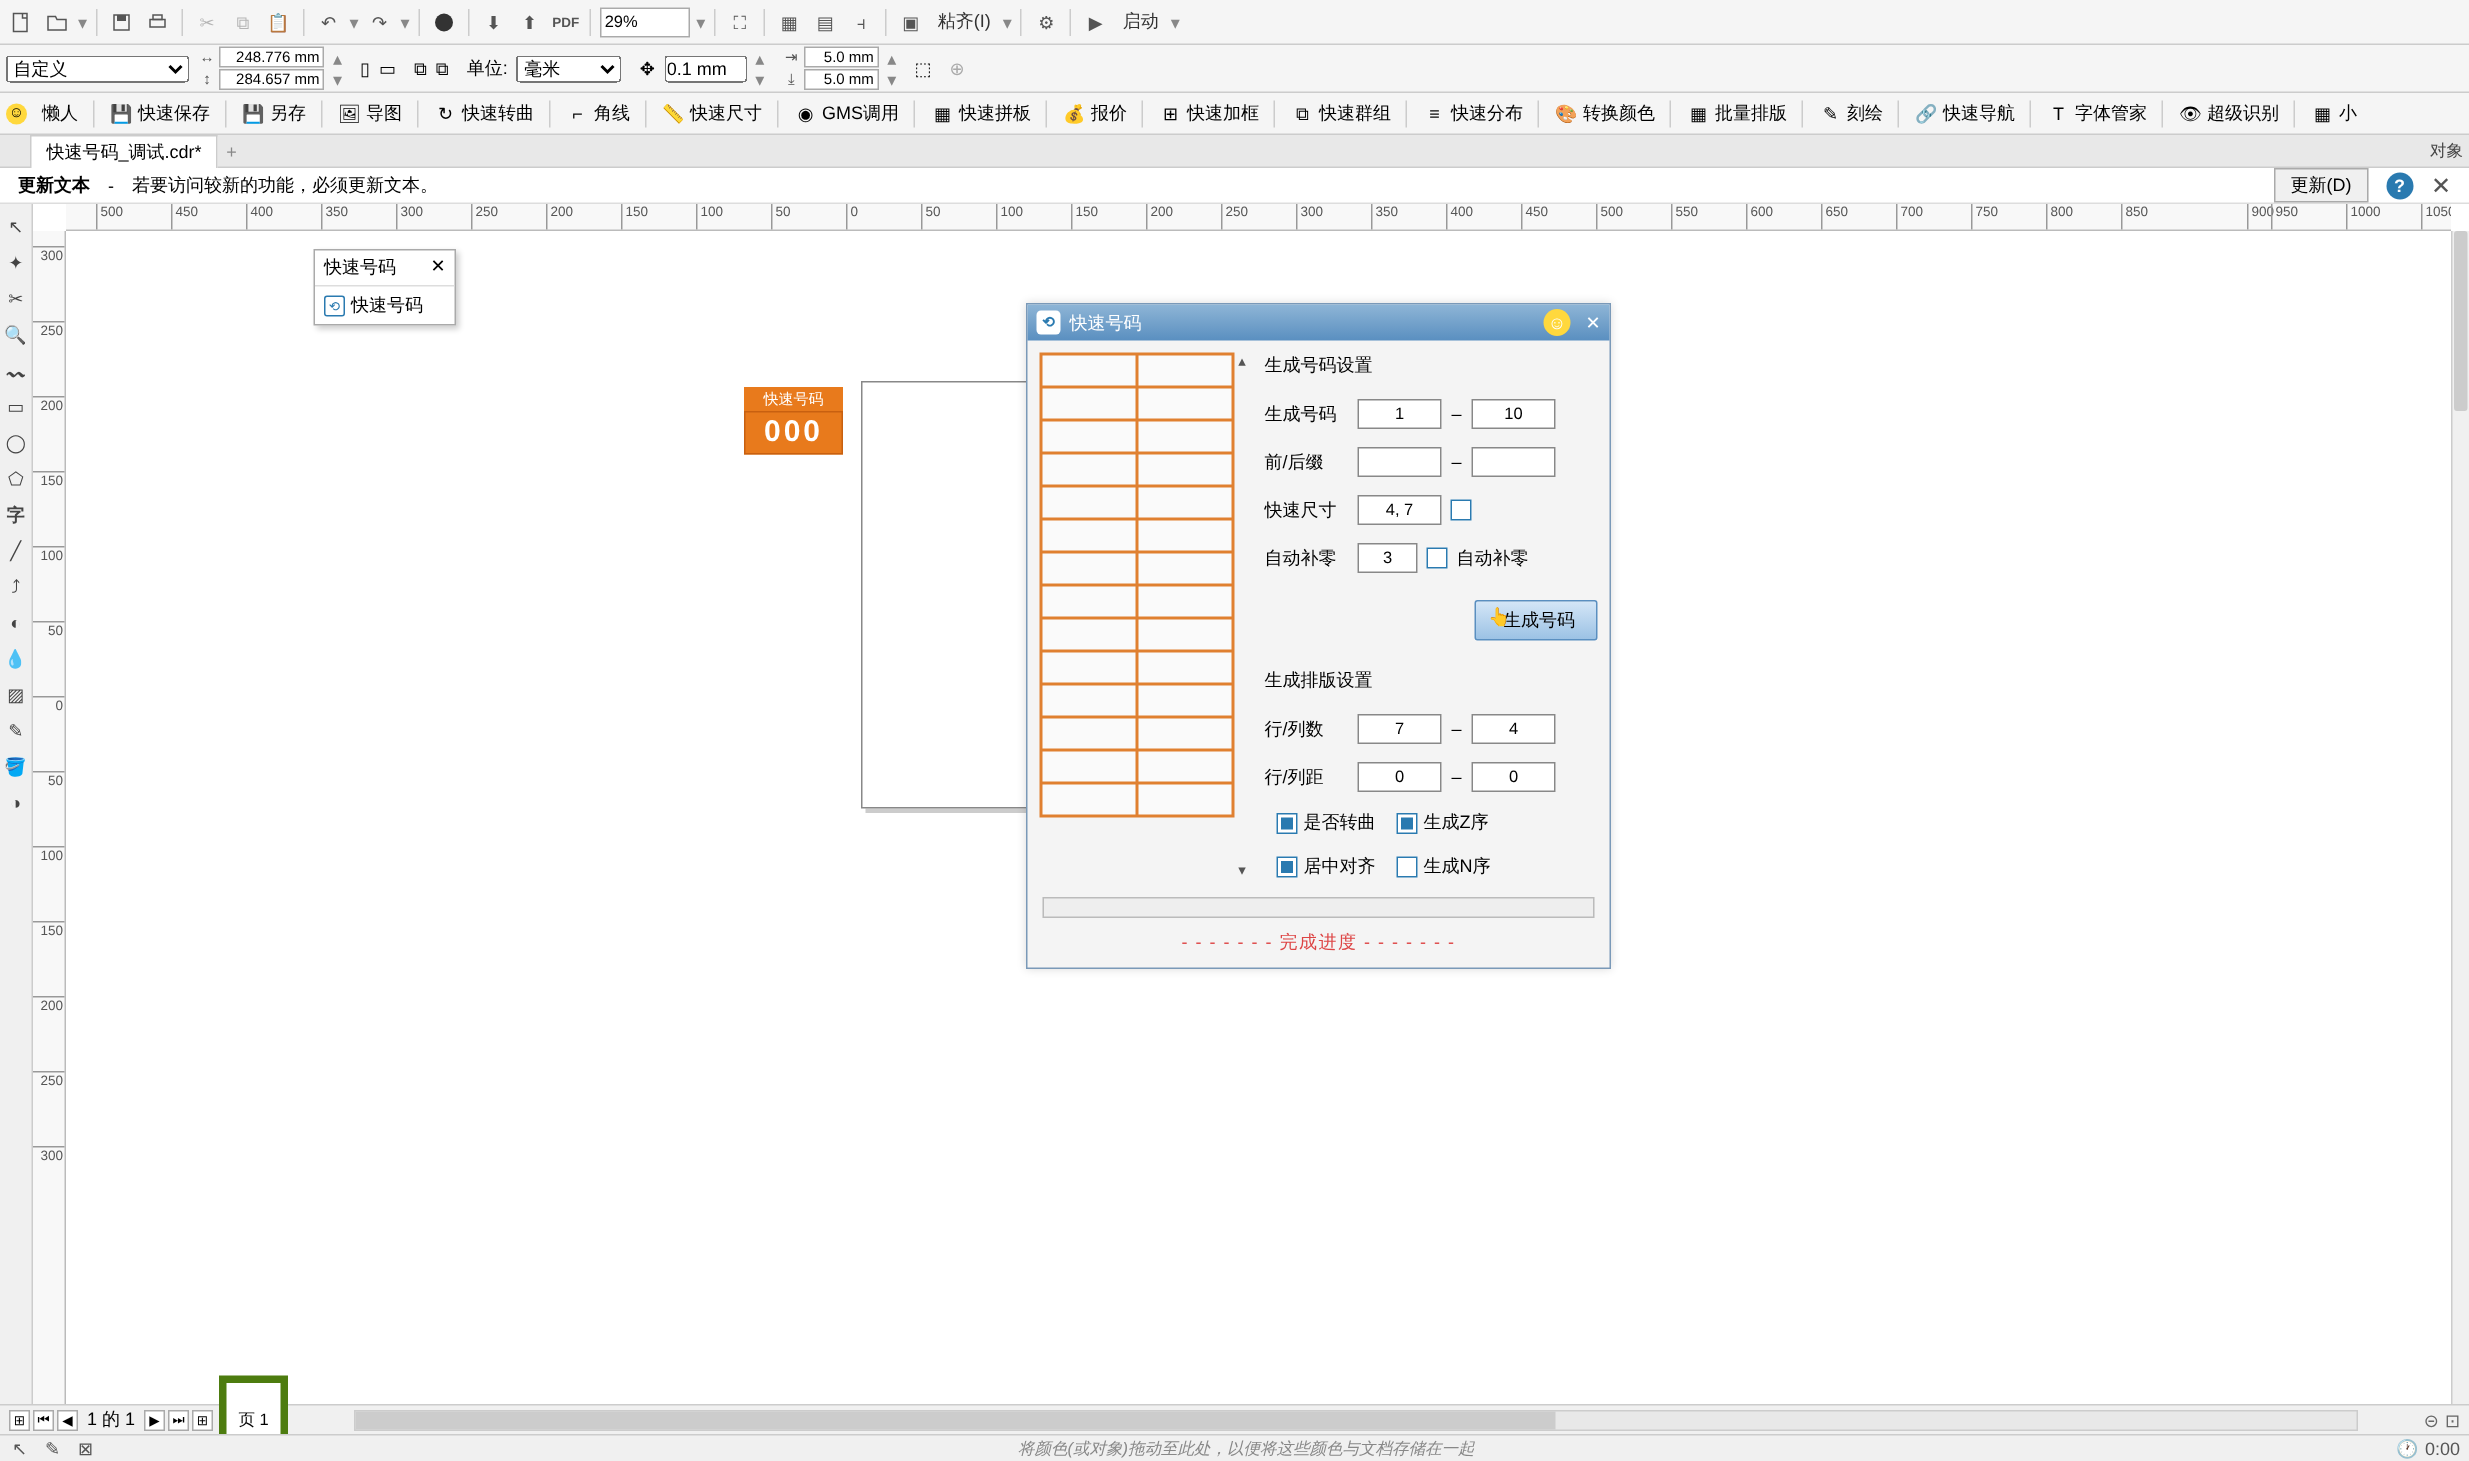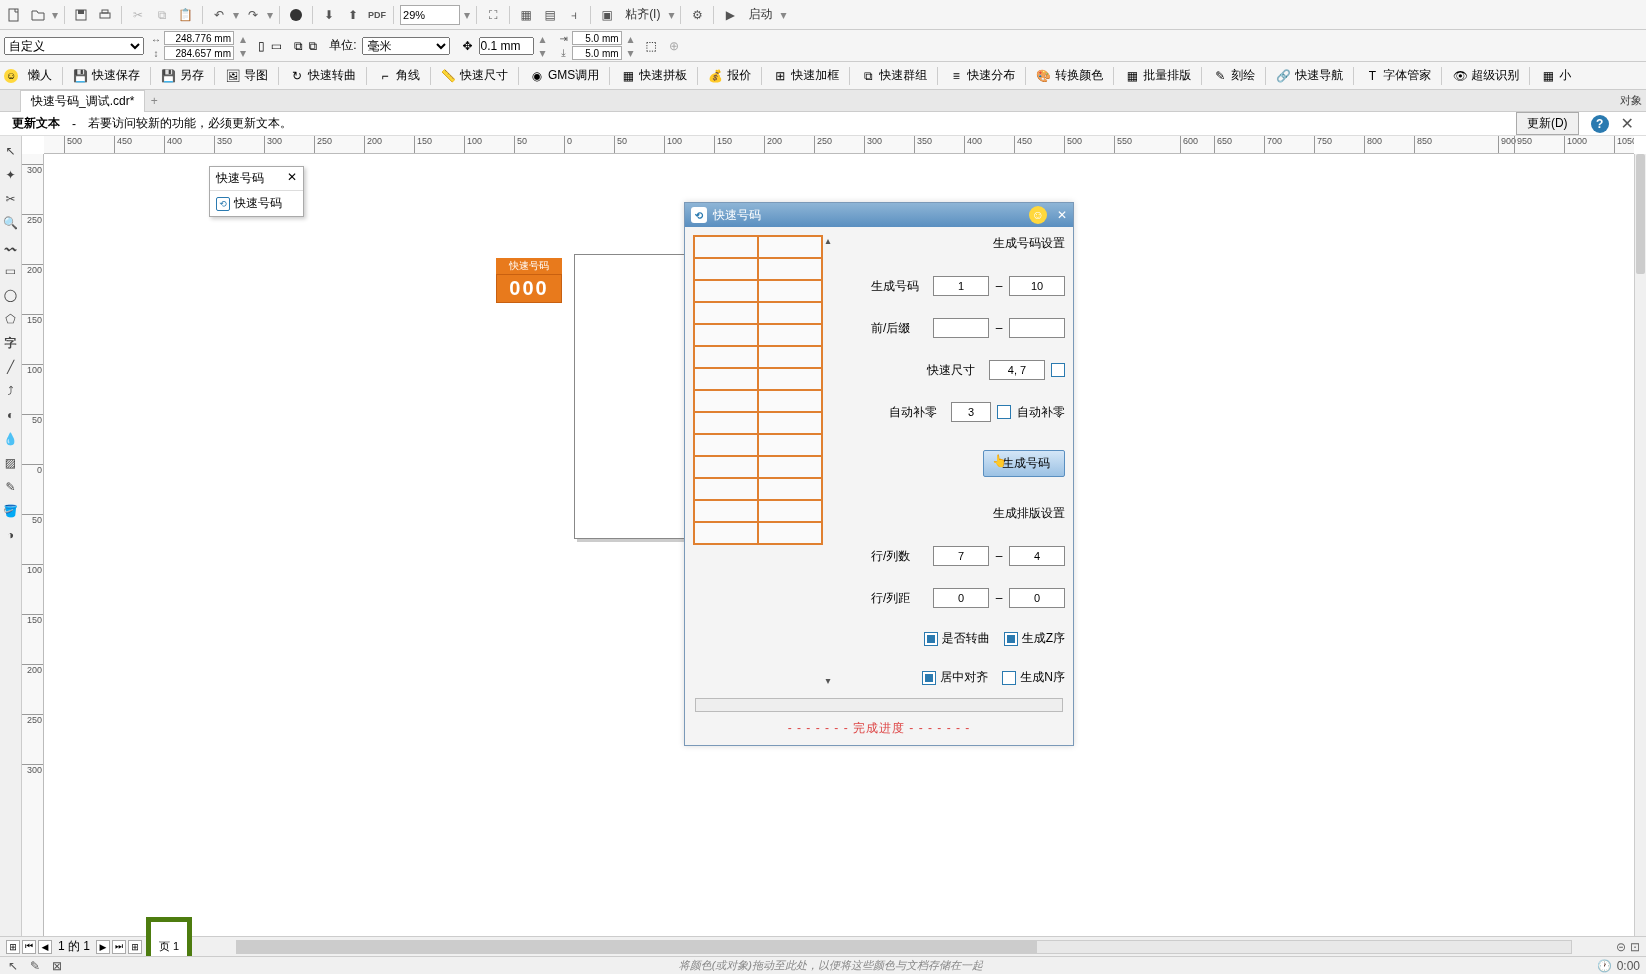--- a/index.html
+++ b/index.html
@@ -49,21 +49,21 @@
 .dlghead .dico{width:16px;height:16px;background:#fff;border-radius:3px;display:flex;align-items:center;justify-content:center;margin-right:6px;color:#2a7ab0;font-weight:bold;font-size:10px;}
 .dlghead .smile{position:absolute;right:26px;width:18px;height:18px;border-radius:50%;background:#ffd83d;display:flex;align-items:center;justify-content:center;font-size:12px;}
 .dlghead .dx{position:absolute;right:6px;color:#fff;cursor:pointer;}
 .dlgbody{display:flex;padding:8px;gap:10px;}
 .gridprev{width:140px;position:relative;}
 .gridtable{border:1px solid #e08030;width:130px;}
 .gridtable .gr{display:flex;height:22px;}
 .gridtable .gc{flex:1;border:1px solid #e08030;background:#fafafa;}
 .gridscroll{position:absolute;right:-2px;top:0;bottom:0;width:14px;display:flex;flex-direction:column;justify-content:space-between;align-items:center;}
 .gridscroll .ar{color:#555;cursor:pointer;font-size:10px;}
-.dlgright{flex:1;display:flex;flex-direction:column;gap:22px;align-items:flex-end;}
+.dlgright{flex:1;display:flex;flex-direction:column;gap:12px;}
 .sect{font-size:12px;margin-bottom:2px;}
 .frow{display:flex;align-items:center;gap:6px;}
 .frow .flab{width:56px;font-size:12px;}
 .frow input[type=text]{width:56px;height:20px;border:1px solid #888;text-align:center;font-size:11px;}
 .frow .dash{width:8px;text-align:center;}
 .frow .wide{width:120px;}
 .cb{width:14px;height:14px;border:1px solid #2a7ab0;display:inline-flex;align-items:center;justify-content:center;cursor:pointer;background:#fff;}
 .cb.on::after{content:"";width:8px;height:8px;background:#2a7ab0;}
 .btn{padding:4px 14px;background:linear-gradient(#d4e6f7,#9cc2e4);border:1px solid #5a8fc0;cursor:pointer;border-radius:2px;}
 .btn.del{background:linear-gradient(#f7dddd,#eec4c4);border-color:#c58888;}
@@ -144,21 +144,21 @@
     <span style="color:#888">▾</span>
   <div class="sep"></div>
   <div class="tbtn">⚙</div>
   <div class="sep"></div>
   <div class="tbtn">▶</div>
   <span class="label">启动</span>
     <span style="color:#888">▾</span>
 </div>
 
 <div class="row2">
-  <select style="width:140px"><option>自定义</option></select>
+  <select style="width:122px"><option>自定义</option></select>
   <div class="dimbox">
     <div class="dimrow">
         <span class="dir">↔</span>
         <input value="248.776 mm" style="">
       </div>
     <div class="dimrow">
         <span class="dir">↕</span>
         <input value="284.657 mm" style="">
       </div>
   </div>
@@ -167,21 +167,21 @@
       <span>▾</span>
     </div>
   <div class="sep"></div>
   <div class="tbtn">▯</div>
   <div class="tbtn">▭</div>
   <div class="sep"></div>
   <div class="tbtn">⧉</div>
   <div class="tbtn">⧉</div>
   <div class="sep"></div>
   <span class="label">单位:</span>
-  <select style="width:88px"><option>毫米</option></select>
+  <select style="width:70px"><option>毫米</option></select>
   <div class="sep"></div>
   <div class="tbtn">✥</div>
   <input style="width: 55px;" value="0.1 mm">
   <div style="display:flex;flex-direction:column;font-size:8px;color:#888">
       <span>▴</span>
       <span>▾</span>
     </div>
   <div class="sep"></div>
   <div class="dimbox">
     <div class="dimrow">
@@ -360,21 +360,21 @@
         <div class="tick" style="left: 620px;">100</div>
         <div class="tick" style="left: 670px;">150</div>
         <div class="tick" style="left: 720px;">200</div>
         <div class="tick" style="left: 770px;">250</div>
         <div class="tick" style="left: 820px;">300</div>
         <div class="tick" style="left: 870px;">350</div>
         <div class="tick" style="left: 920px;">400</div>
         <div class="tick" style="left: 970px;">450</div>
         <div class="tick" style="left: 1020px;">500</div>
         <div class="tick" style="left: 1070px;">550</div>
-        <div class="tick" style="left: 1120px; margin-left: 16px;">600</div>
+        <div class="tick" style="left: 1120px;">600</div>
         <div class="tick" style="left: 1170px;">650</div>
         <div class="tick" style="left: 1220px;">700</div>
         <div class="tick" style="left: 1270px;">750</div>
         <div class="tick" style="left: 1320px;">800</div>
         <div class="tick" style="left: 1370px;">850</div>
         <div class="tick" style="left: 1454px;">900</div>
         <div class="tick" style="left: 1470px;">950</div>
         <div class="tick" style="left: 1520px;">1000</div>
         <div class="tick" style="left: 1570px;">1050</div>
       </div>

